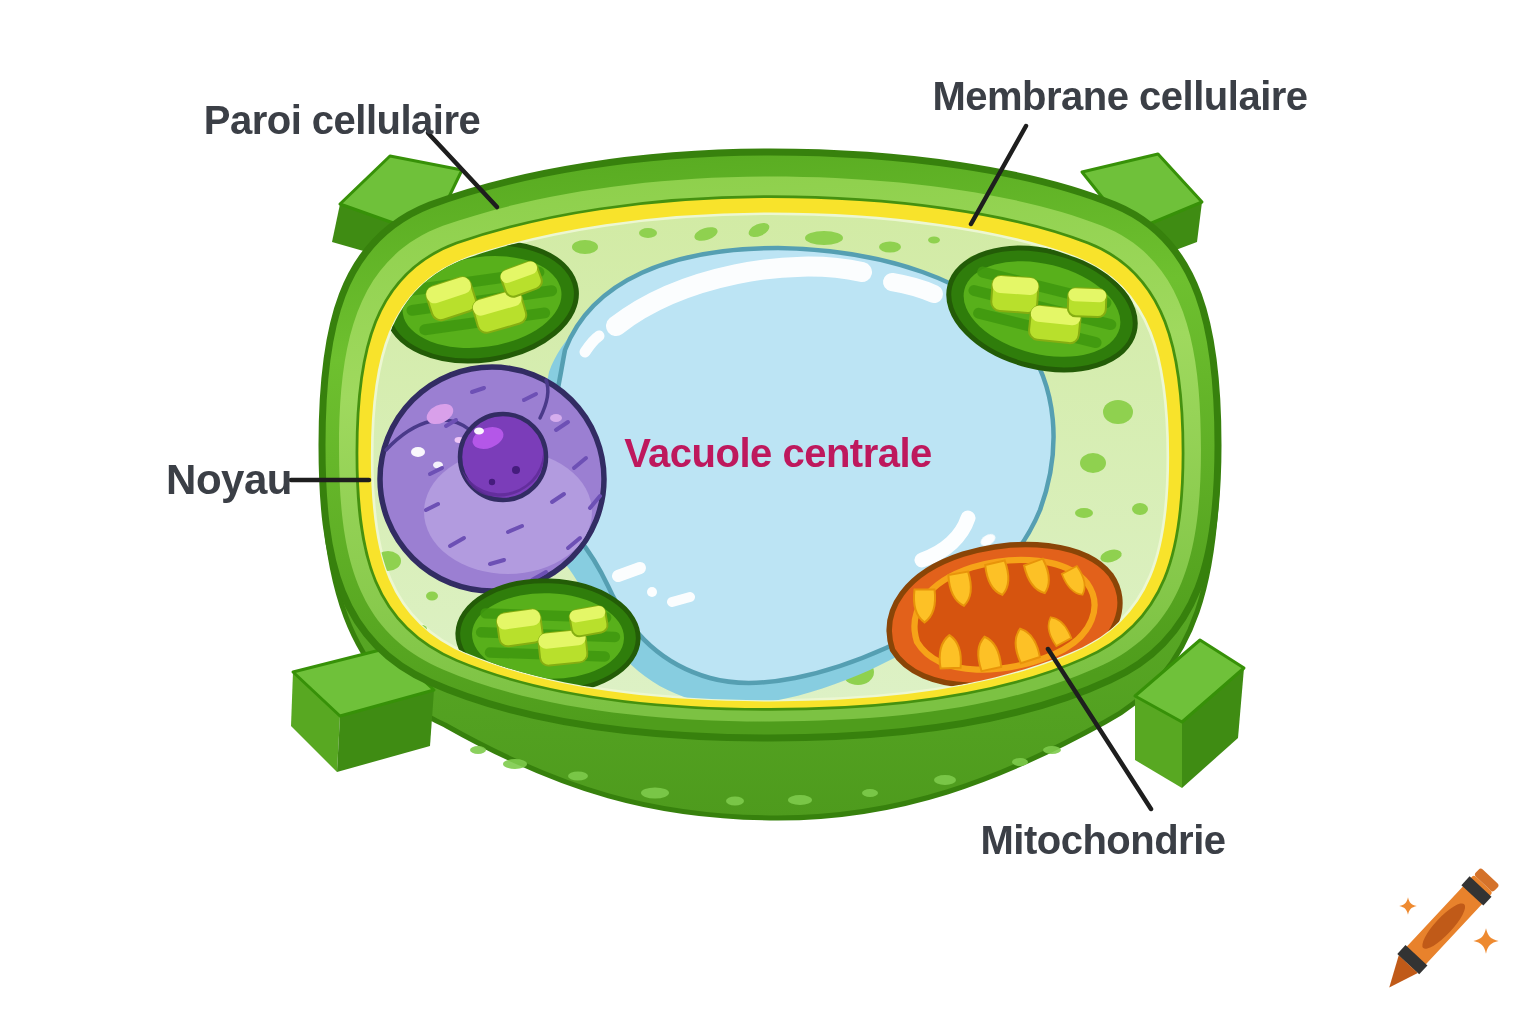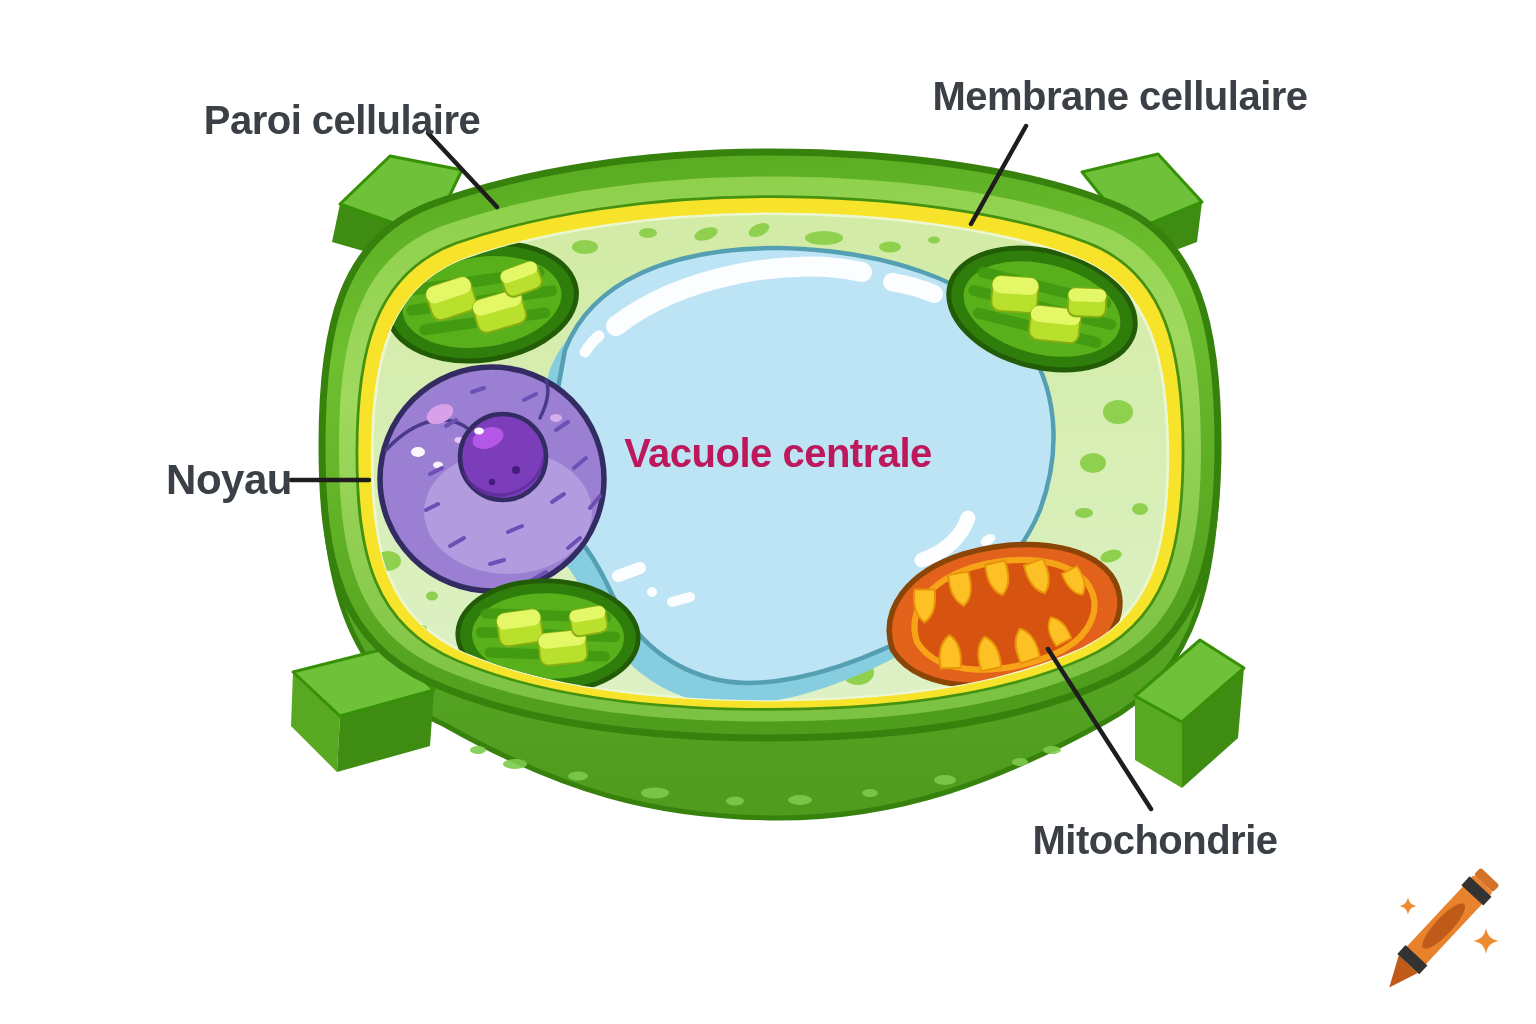--- a/index.html
+++ b/index.html
@@ -9,21 +9,21 @@
   }
   .stage > svg{position:absolute;left:0;top:0;}
   .label{
     position:absolute;transform:translate(-50%,-50%);
     font-weight:700;color:#3b3f46;letter-spacing:-0.5px;white-space:nowrap;
   }
   .l-paroi{left:342px;top:104px;font-size:40px;margin-top:16px;}
   .l-membrane{left:1120px;top:96px;font-size:40px;}
   .l-noyau{left:229px;top:480px;font-size:42px;}
   .l-vacuole{left:778px;top:405px;font-size:40px;color:#be185d;margin-top:48px;}
-  .l-mito{left:1155px;top:840px;font-size:40px;}
+  .l-mito{left:1103px;top:840px;font-size:40px;}
 </style>
 </head>
 <body>
 
 <div class="stage">
 
 <svg width="1536" height="1024" viewBox="0 0 1536 1024">
   <defs>
     <linearGradient id="gWall" x1="0" y1="0" x2="0.15" y2="1">
       <stop offset="0" stop-color="#55a81f"></stop>

